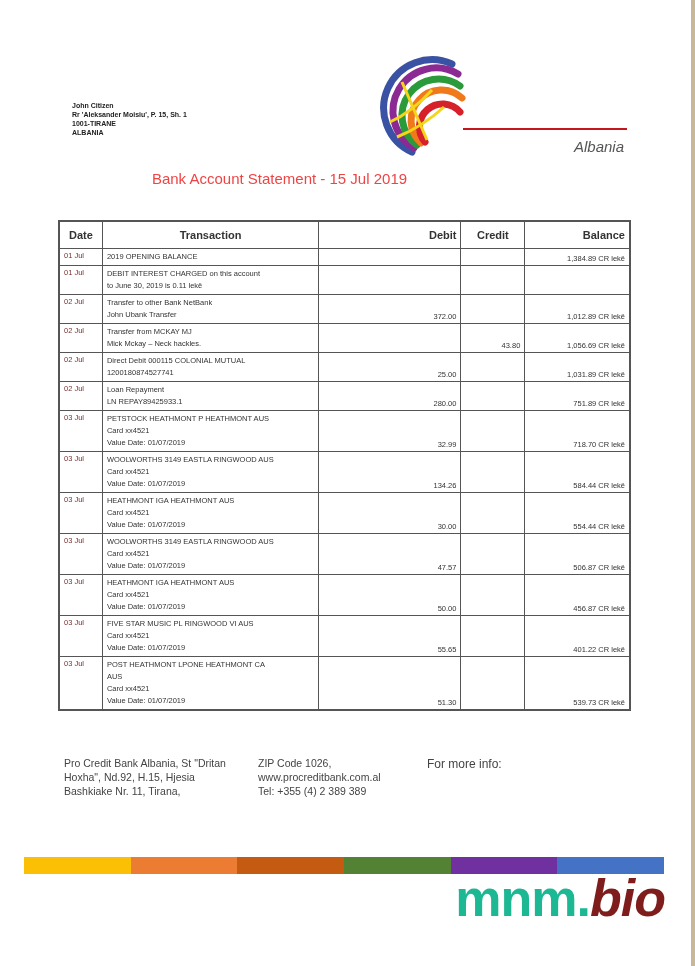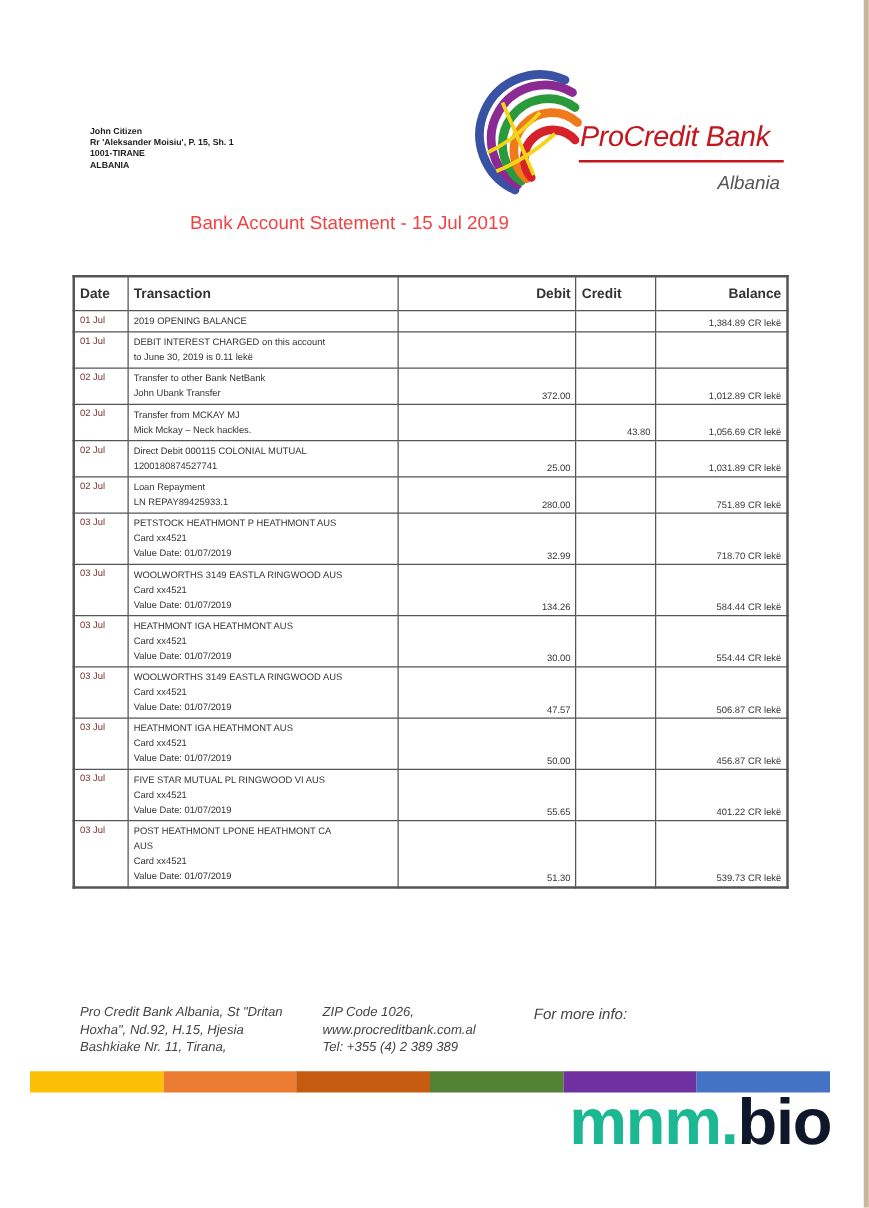--- a/index.html
+++ b/index.html
@@ -40,45 +40,45 @@
   table.stmt {
     position: absolute; left: 58px; top: 220px; width: 573px;
     border-collapse: collapse;
     font-size: 7.5px; color: #333;
     border: 2px solid #555;
   }
   table.stmt th, table.stmt td {
     border: 1.5px solid #555; padding: 2px 4px; vertical-align: top;
   }
   table.stmt th { font-size: 11px; font-weight: bold; height: 22px; vertical-align: middle; }
-  table.stmt th.l { text-align: left; }
+  table.stmt th.l { text-align: center; }
   table.stmt th.r { text-align: right; }
   table.stmt td.date { color: #7a3030; width: 34px; }
   table.stmt td.tx { width: 208px; line-height: 12px; }
   table.stmt td.num { text-align: right; vertical-align: bottom; }
   table.stmt td.debit { width: 134px; }
   table.stmt td.credit { width: 55px; }
   table.stmt td.bal { width: 96px; }
   .tx-line { display: block; }
   .footer {
-    position: absolute; top: 803px; font-size: 10.5px; color: #444; line-height: 14px; font-style: italic;
+    position: absolute; top: 756px; font-size: 10.5px; color: #444; line-height: 14px;
   }
   .footer.c1 { left: 64px; width: 190px; }
   .footer.c2 { left: 258px; width: 165px; }
   .footer.c3 { left: 427px; width: 210px; font-size: 12px; line-height: 16px; }
   .colorbar {
     position: absolute; left: 24px; top: 857px; width: 640px; height: 17px; display: flex;
   }
   .colorbar div { flex: 1; height: 100%; }
   .brand {
     position: absolute; right: 30px; top: 868px;
     font-size: 52px; font-weight: bold; line-height: 60px; letter-spacing: -1px;
   }
   .brand .a { color: #1cb894; }
-  .brand .b { color: #0f172a; }
+  .brand .b { color: #7f1d1d; font-style: italic; }
 </style>
 </head>
 <body>
 
 <div class="right-border"></div>
 
 <div class="address">
   <div>John Citizen</div>
   <div>Rr 'Aleksander Moisiu', P. 15, Sh. 1</div>
   <div>1001-TIRANE</div>
@@ -93,21 +93,20 @@
       <path d="M45 93 A31 31 0 0 1 88 34" stroke="#2b9a3a"></path>
       <path d="M49 91 A24 24 0 0 1 90 46" stroke="#f07a1a"></path>
       <path d="M53 90 A16 16 0 0 1 88 60" stroke="#d6202a"></path>
     </g>
     <g stroke="#f4d51a" stroke-width="3" fill="none">
       <path d="M18 70 Q40 60 60 38"></path>
       <path d="M25 85 Q50 75 72 55"></path>
       <path d="M30 30 L55 88"></path>
     </g>
   </svg>
-  <div class="logo-name">ProCredit Bank</div>
   <div class="logo-line"></div>
   <div class="logo-sub">Albania</div>
 </div>
 
 <div class="title">Bank Account Statement - 15 Jul 2019</div>
 
 <table class="stmt">
   <thead>
     <tr>
       <th class="l">Date</th>
@@ -228,21 +227,21 @@
           <span class="tx-line">Card xx4521</span>
           <span class="tx-line">Value Date: 01/07/2019</span>
         </td>
         <td class="num debit">50.00</td>
         <td class="num credit"></td>
         <td class="num bal">456.87 CR lekë</td>
       </tr>
       <tr>
         <td class="date">03 Jul</td>
         <td class="tx">
-          <span class="tx-line">FIVE STAR MUTUAL PL RINGWOOD VI AUS</span>
+          <span class="tx-line">FIVE STAR MUSIC PL RINGWOOD VI AUS</span>
           <span class="tx-line">Card xx4521</span>
           <span class="tx-line">Value Date: 01/07/2019</span>
         </td>
         <td class="num debit">55.65</td>
         <td class="num credit"></td>
         <td class="num bal">401.22 CR lekë</td>
       </tr>
       <tr>
         <td class="date">03 Jul</td>
         <td class="tx">

